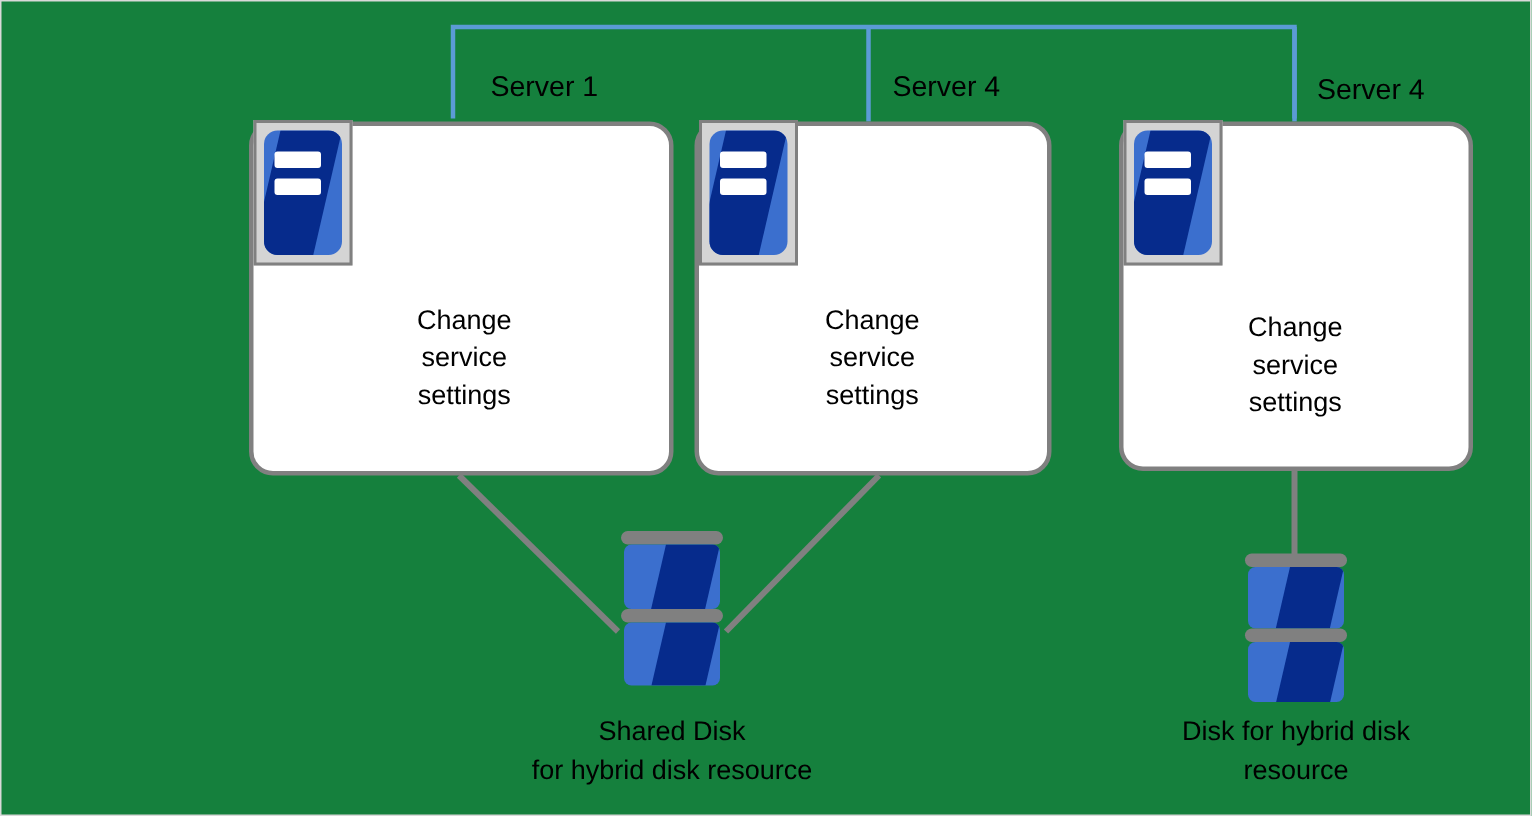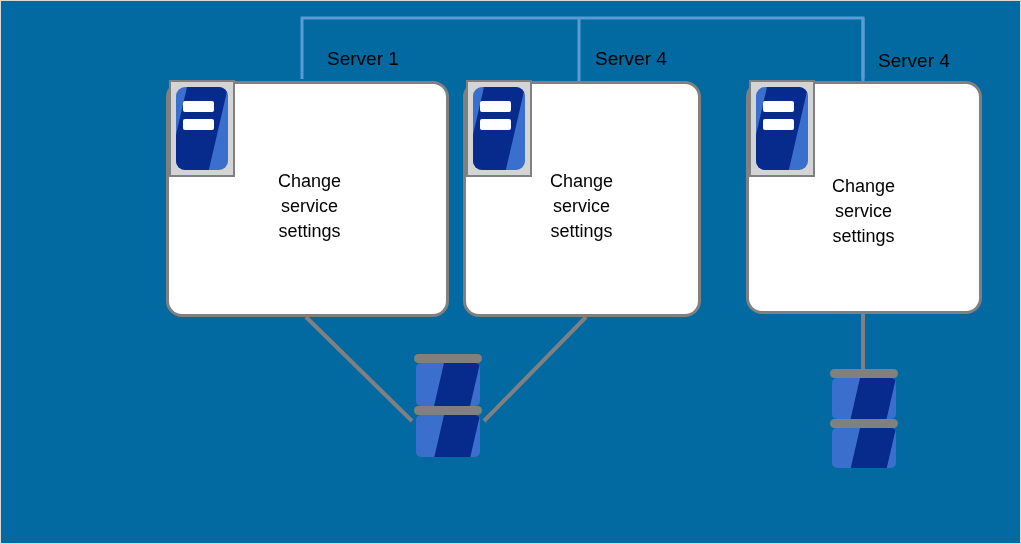--- a/index.html
+++ b/index.html
@@ -7,21 +7,21 @@
     padding: 0;
     background: #ffffff;
   }
   body {
     font-family: "Liberation Sans", sans-serif;
   }
   #canvas {
     position: relative;
     width: 1021px;
     height: 544px;
-    background: #0369a1;
+    background: #15803d;
     border: 1px solid #d9d9d9;
     box-sizing: border-box;
     overflow: hidden;
   }
   #svg-layer {
     position: absolute;
     left: 0;
     top: 0;
     width: 1021px;
     height: 544px;
@@ -40,20 +40,21 @@
     border-radius: 16px;
     box-sizing: border-box;
   }
   .server-caption {
     position: absolute;
     font-size: 18px;
     color: #000000;
     text-align: center;
     line-height: 25px;
     white-space: pre-line;
+    margin-top: 32px;
   }
   .srv-icon {
     position: absolute;
     background: #d4d4d4;
     border: 2px solid #808080;
     box-sizing: border-box;
   }
   .srv-icon-inner {
     position: absolute;
     left: 5px;
@@ -181,25 +182,29 @@
   <div class="disk-group" style="left:413px; top:353px; width:68px; height:103px;">
     <div class="disk-plate" style="top:0px;"></div>
     <div class="disk-body" style="top:9px; height:43px;">
       <div class="disk-dark"></div>
     </div>
     <div class="disk-plate" style="top:52px;"></div>
     <div class="disk-body" style="top:61px; height:42px;">
       <div class="disk-dark"></div>
     </div>
   </div>
+  <div class="disk-caption" style="left:312px; top:473px; width:270px;">Shared Disk
+for hybrid disk resource</div>
 
   <div class="disk-group" style="left:829px; top:368px; width:68px; height:98px;">
     <div class="disk-plate" style="top:0px;"></div>
     <div class="disk-body" style="top:9px; height:41px;">
       <div class="disk-dark"></div>
     </div>
     <div class="disk-plate" style="top:50px;"></div>
     <div class="disk-body" style="top:59px; height:40px;">
       <div class="disk-dark"></div>
     </div>
   </div>
+  <div class="disk-caption" style="left:745px; top:473px; width:236px;">Disk for hybrid disk
+resource</div>
 
 </div>
 
 </body></html>

